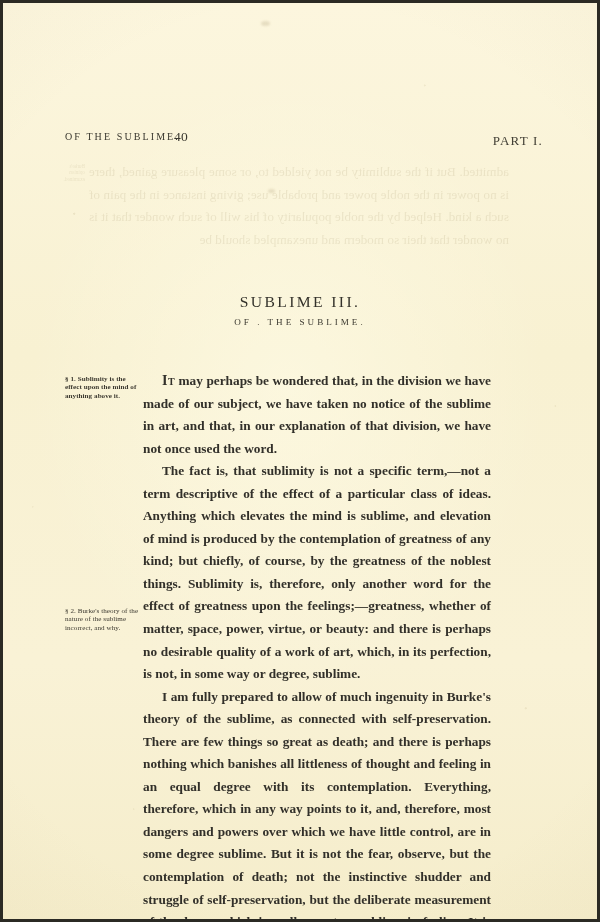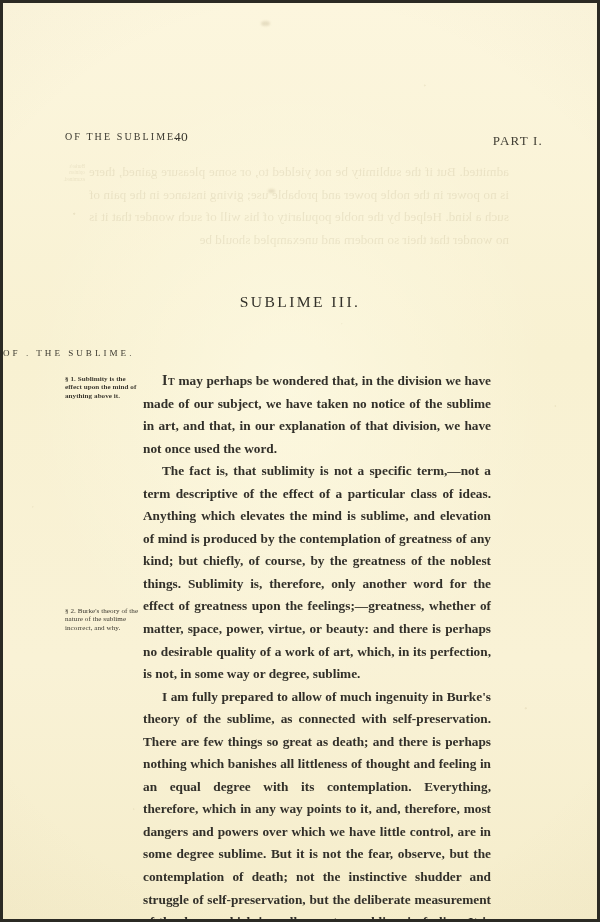--- a/index.html
+++ b/index.html
@@ -123,21 +123,22 @@
     top: 290px;
     text-align: center;
     font-size: 15.6px;
     letter-spacing: 2.4px;
     color: #33312a;
   }
   #chapter-subtitle {
     position: absolute;
     left: 0;
     right: 0;
-    top: 345px;
+    top: 314px;
+    text-align: center;
     font-size: 9.1px;
     letter-spacing: 3.0px;
     color: #3a382f;
   }
 
   
   #body-column {
     position: absolute;
     left: 140px;
     top: 366px;

